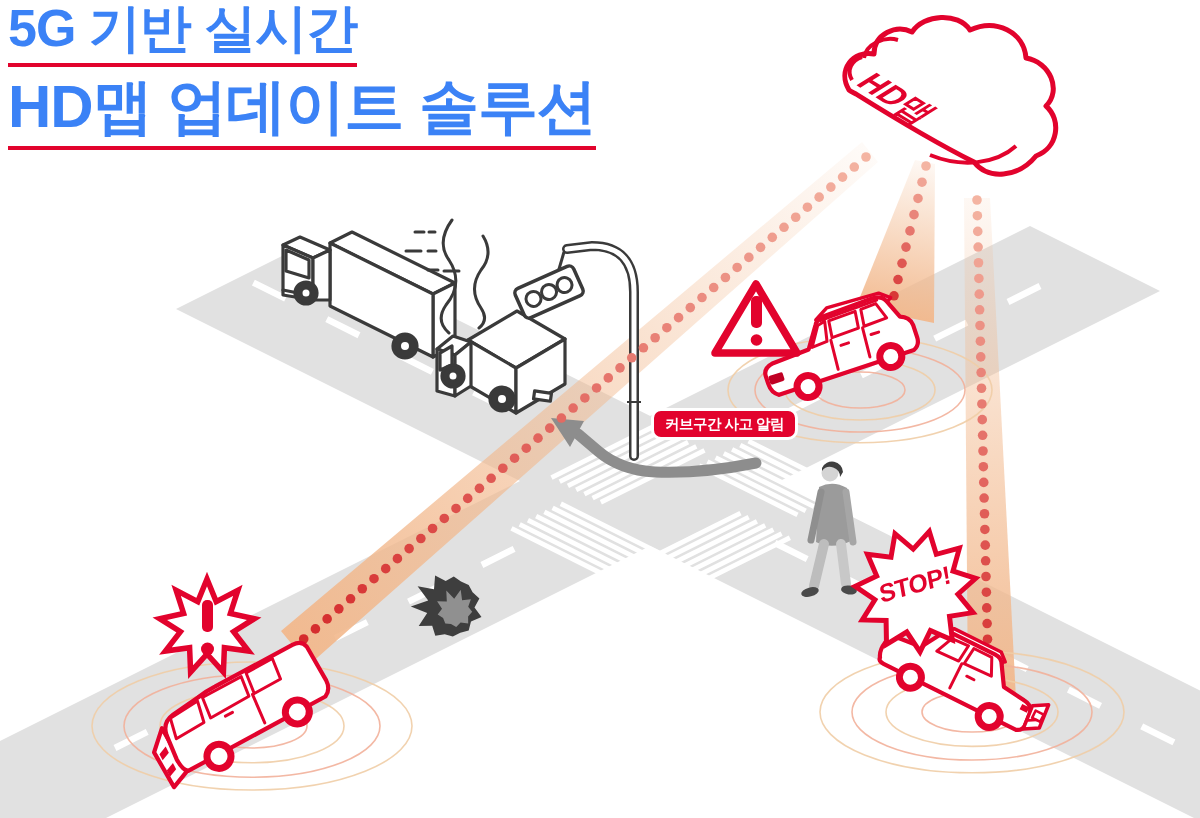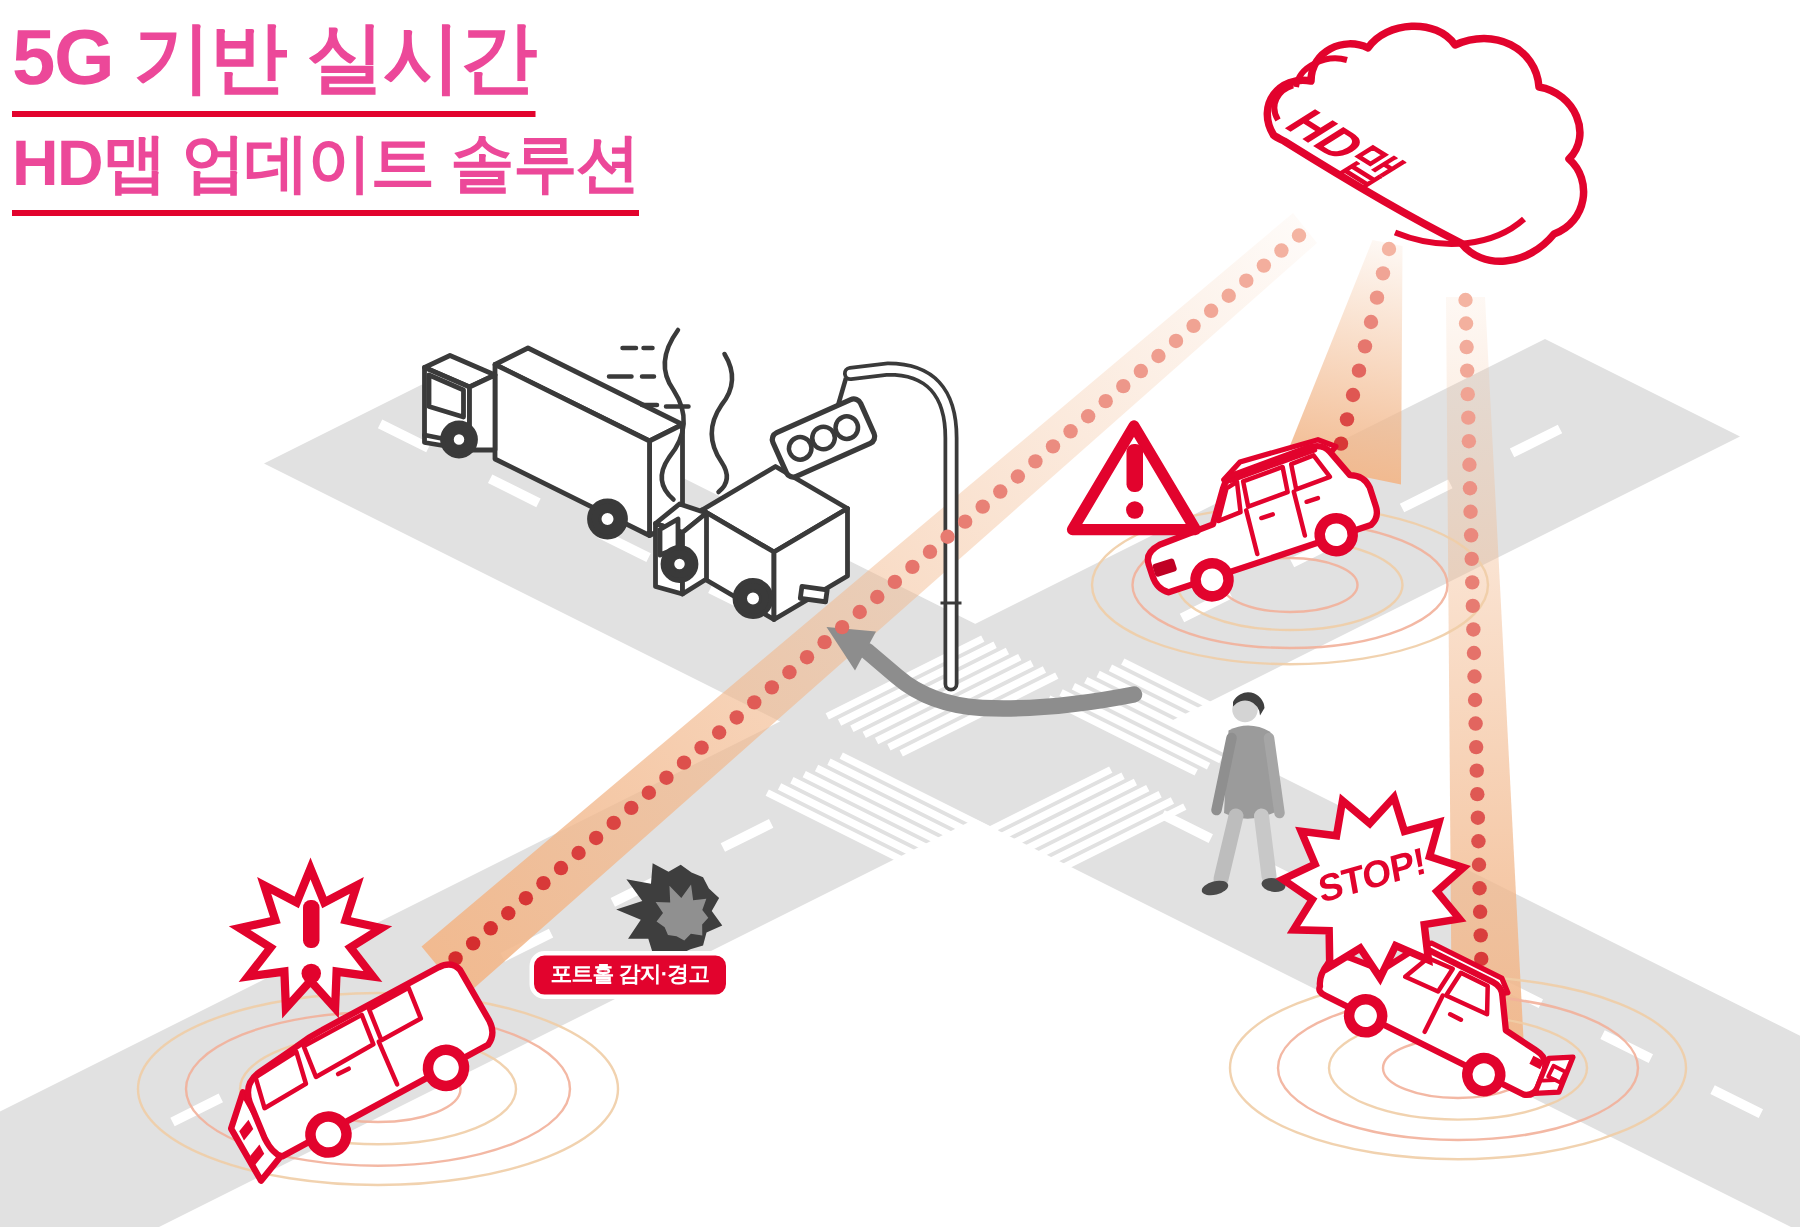--- a/index.html
+++ b/index.html
@@ -1,23 +1,23 @@
 <!DOCTYPE html>
 <html lang="ko"><head>
 <meta charset="utf-8">
 <style>
   html,body{margin:0;padding:0;background:#fff;}
   #stage{position:relative;width:1200px;height:818px;overflow:hidden;background:#ffffff;
          font-family:"Liberation Sans","DejaVu Sans",sans-serif;}
   #scene{position:absolute;left:0;top:0;}
   .ov{position:absolute;z-index:5;}
-  #title{left:8px;top:13px;color:#ec4899;font-weight:800;line-height:1.0;}
+  #title{left:8px;top:2px;color:#3b82f6;font-weight:800;line-height:1.0;}
   #title .tline{display:inline-block;font-size:52px;letter-spacing:-1px;
         padding-bottom:9px;border-bottom:4px solid #E2032D;margin-bottom:10px;}
-  #title .t2{font-size:43px;}
+  #title .t2{font-size:60px;}
   #cloud-label{left:884px;top:66px;color:#E2032D;font-weight:800;font-size:31px;
         transform:rotate(32deg) skewX(-26deg);transform-origin:left top;letter-spacing:0px;}
   .callout{background:#E2032D;color:#ffffff;border:3px solid #ffffff;border-radius:10px;
         padding:4px 11px;font-size:14.5px;font-weight:700;letter-spacing:-0.5px;white-space:nowrap;
         line-height:1.25;}
   #callout-curve{left:651px;top:408px;}
   #callout-pothole{left:353px;top:634px;}
   #callout-jaywalk{left:706px;top:606px;}
   #stop-text{left:878px;top:570px;color:#E2032D;font-weight:800;font-size:25px;
         transform:rotate(-16deg) skewX(-6deg);letter-spacing:-0.5px;}
@@ -350,17 +350,17 @@
       </g>
 </svg>
 
 <div class="ov" id="title">
   <div><span class="tline">5G 기반 실시간</span></div>
   <div><span class="tline t2">HD맵 업데이트 솔루션</span></div>
 </div>
 
 <div class="ov" id="cloud-label">HD맵</div>
 
-<div class="ov callout" id="callout-pothole">포트홀 감지·경고</div>
+<div class="ov callout" id="callout-curve">커브구간 사고 알림</div>
 
 <div class="ov" id="stop-text">STOP!</div>
 
 </div>
 
 </body></html>

